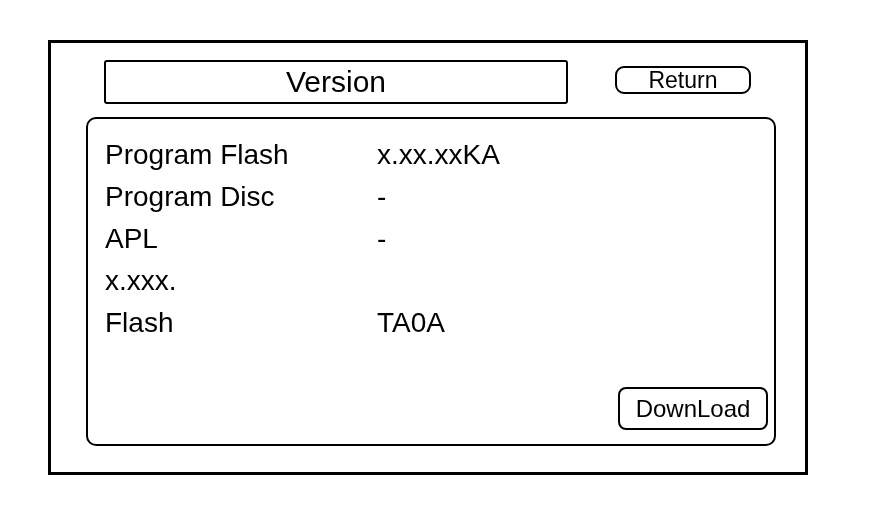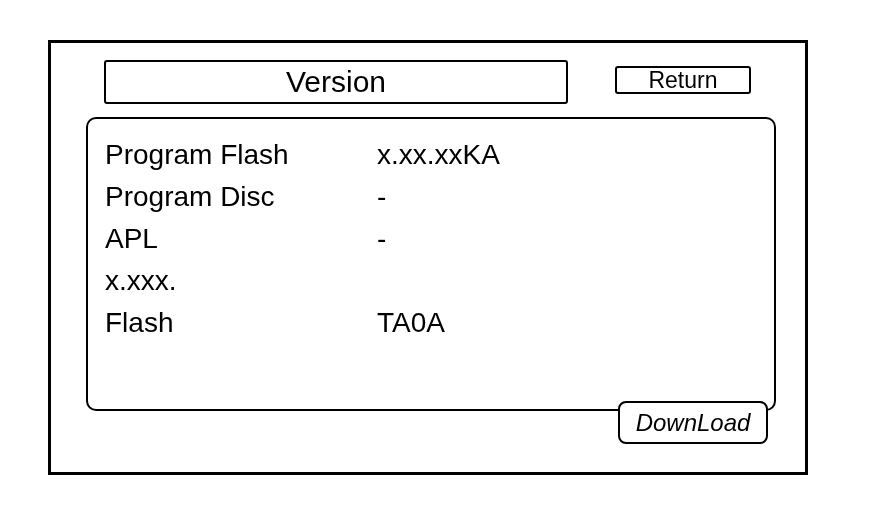--- a/index.html
+++ b/index.html
@@ -41,35 +41,35 @@
     font-size: 30px;
     background: #ffffff;
   }
   .return-btn {
     position: absolute;
     left: 615px;
     top: 66px;
     width: 136px;
     height: 28px;
     border: 2px solid #000000;
-    border-radius: 3px;
+    border-radius: 9px;
     box-sizing: border-box;
     display: flex;
     align-items: center;
     justify-content: center;
     font-size: 23px;
     background: #ffffff;
     cursor: pointer;
   }
   .info-panel {
     position: absolute;
     left: 86px;
     top: 117px;
     width: 690px;
-    height: 294px;
+    height: 329px;
     border: 2px solid #000000;
     border-radius: 10px;
     box-sizing: border-box;
     background: #ffffff;
     padding: 15px 0 4px 17px;
   }
   .vrow {
     height: 42px;
     display: flex;
     align-items: center;
@@ -78,33 +78,32 @@
   .vrow .lbl {
     width: 272px;
     flex: 0 0 272px;
   }
   .vrow .val {
     flex: 1;
   }
   .download-btn {
     position: absolute;
     left: 618px;
-    top: 401px;
+    top: 387px;
     width: 150px;
     height: 43px;
     border: 2px solid #000000;
     border-radius: 8px;
     box-sizing: border-box;
     display: flex;
     align-items: center;
     justify-content: center;
     font-size: 24px;
     background: #ffffff;
     cursor: pointer;
-    font-style: italic;
   }
 </style>
 </head>
 <body>
 
 <div id="screen">
 
   <div class="frame"></div>
 
   <div class="title-box">

